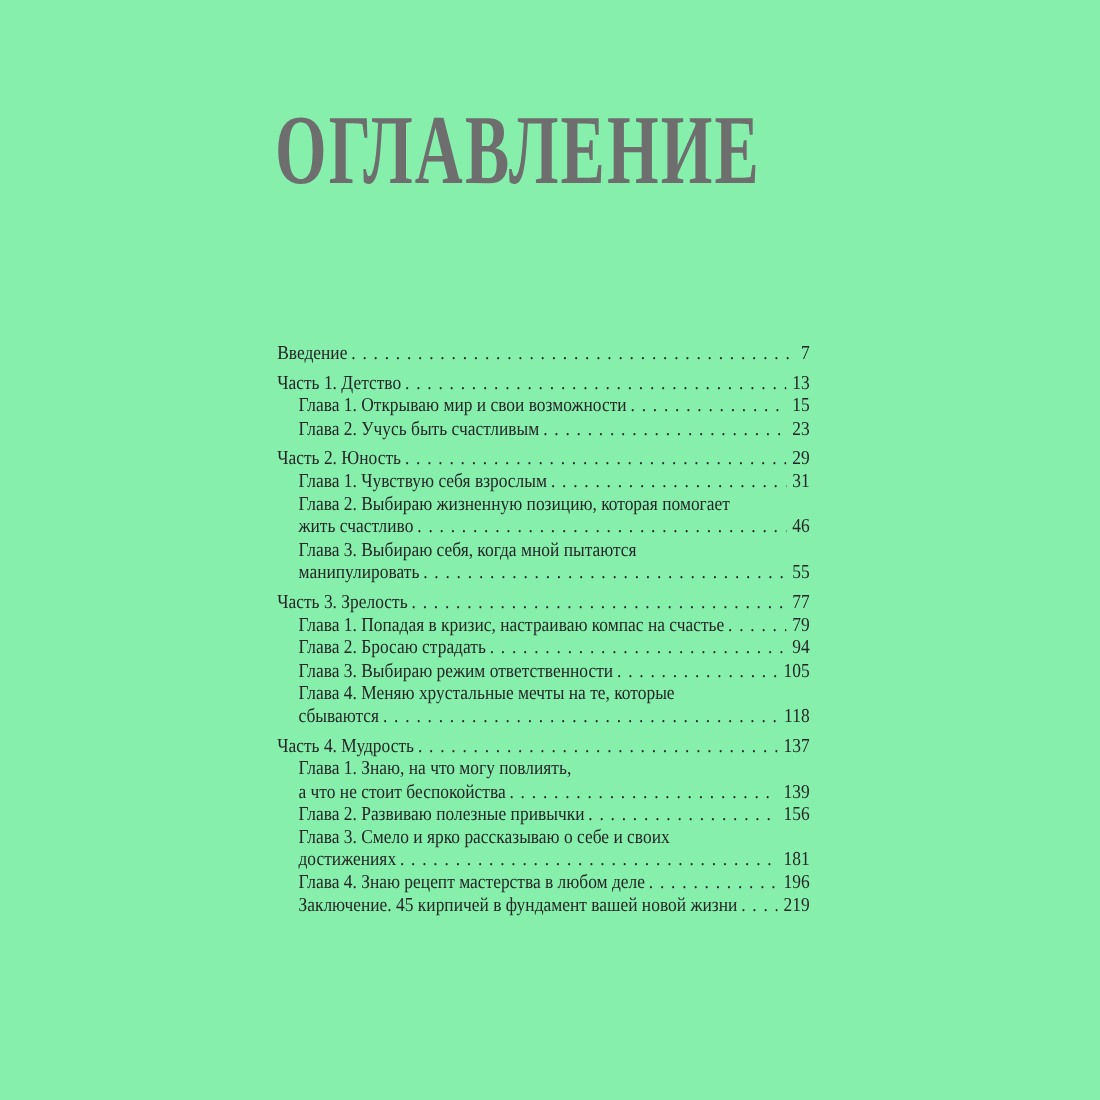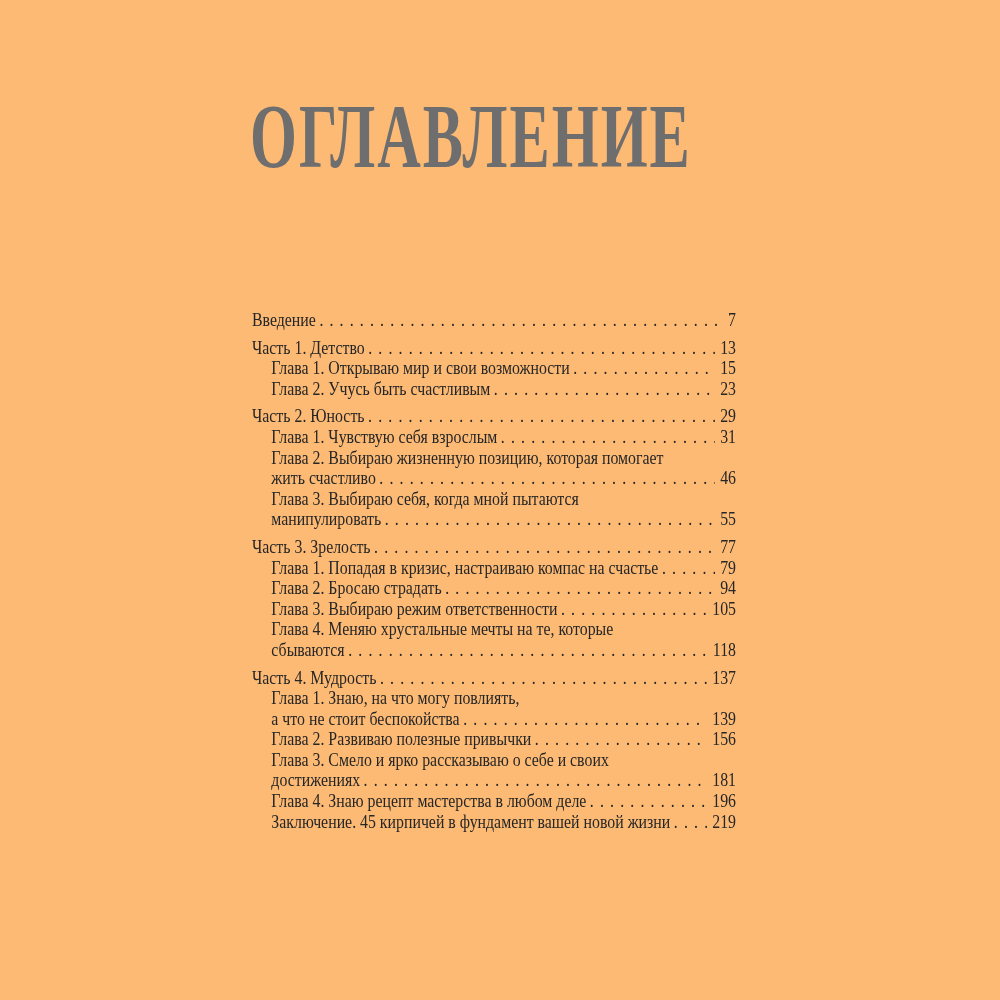--- a/index.html
+++ b/index.html
@@ -11,21 +11,21 @@
     width: 1000px;
     height: 1000px;
     background: #ffffff;
     position: relative;
     overflow: hidden;
     font-family: "Liberation Serif", "DejaVu Serif", serif;
   }
   .page {
     position: absolute;
     inset: 0;
-    background: #fdba74;
+    background: #86efac;
   }
   .title {
     position: absolute;
     left: 250px;
     top: 92px;
     margin: 0;
     font-family: "Liberation Serif", "DejaVu Serif", serif;
     font-weight: 600;
     font-size: 90px;
     line-height: 1;

